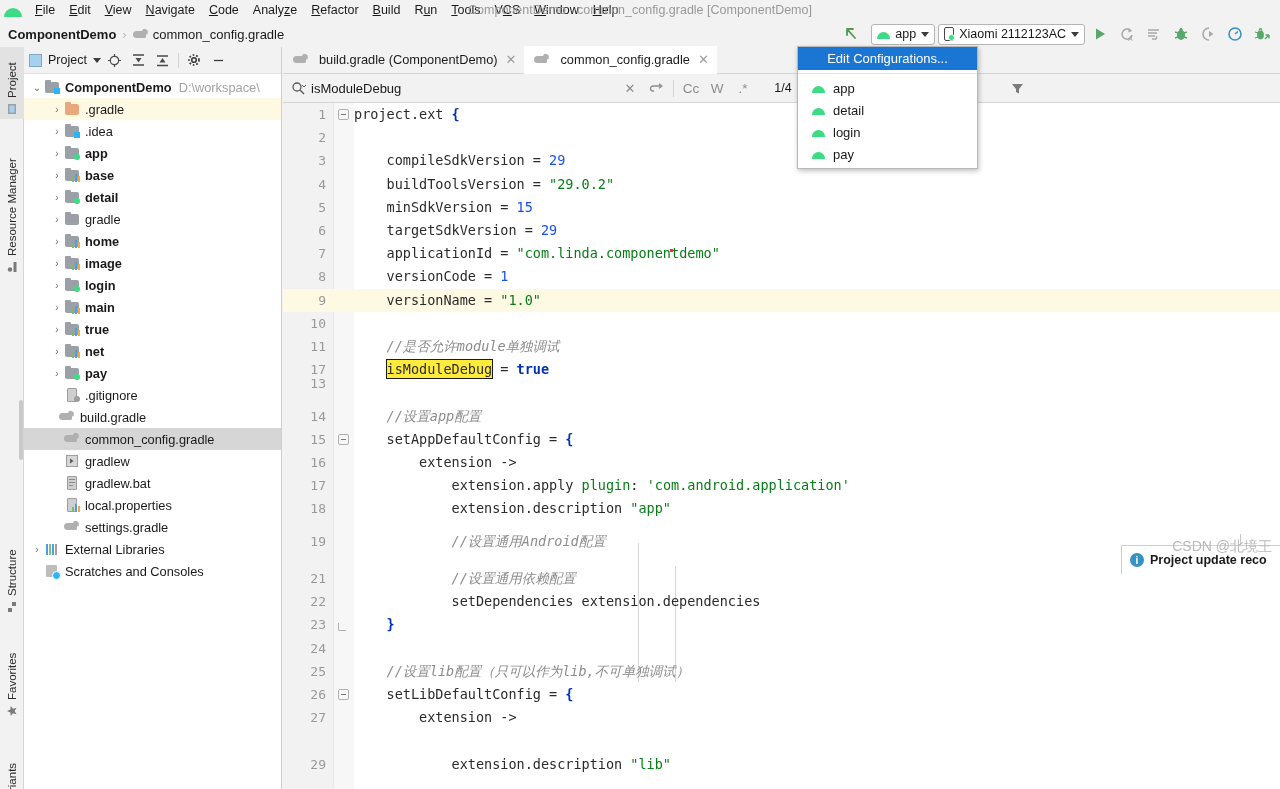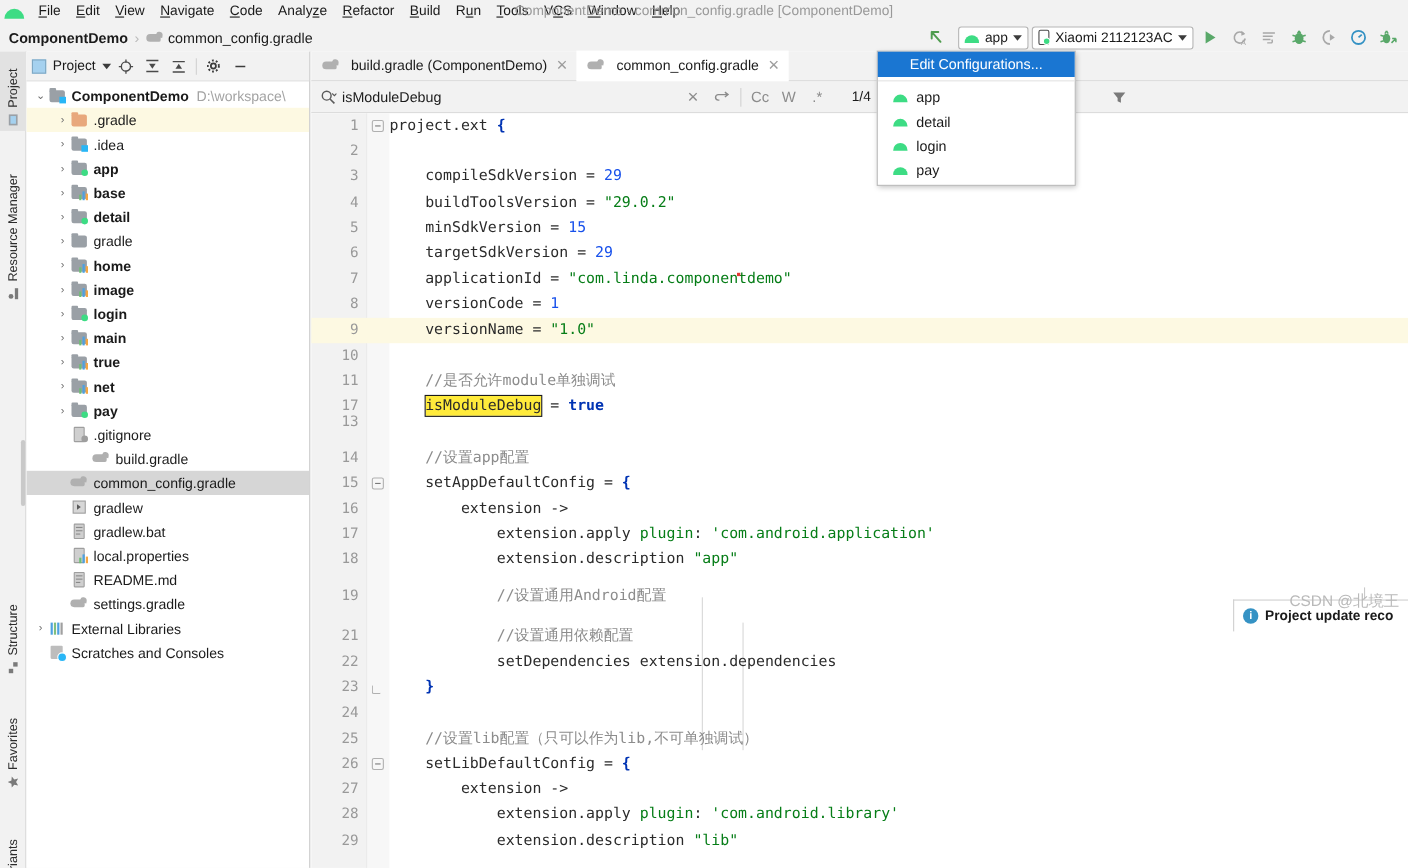--- a/index.html
+++ b/index.html
@@ -220,21 +220,21 @@
   }
   .cline.cur { background: #fdf9e2; }
   .lnum {
     position: absolute; left: 0; width: 43px; text-align: right;
     font-family: "DejaVu Sans Mono", monospace; font-size: 13px; color: #999;
   }
   .ctext { position: absolute; left: 71px; right: 0; }
   .k { color: #0033b3; font-weight: bold; }
   .num { color: #1750eb; }
   .str { color: #067d17; }
-  .cmt { color: #8c8c8c; }
+  .cmt { color: #8c8c8c; font-style: italic; }
   .hit { background: #ffeb3b; outline: 1px solid #1a1a1a; padding: 1px 0; }
   .indent-guide { position: absolute; width: 1px; background: #d8d8d8; }
   .fold-mark {
     position: absolute; left: 55px; width: 11px; height: 11px; border: 1px solid #b0b0b0;
     border-radius: 2px; background: #f7f7f7;
   }
   .fold-mark::after { content:""; position:absolute; left:2px; top:4px; width:5px; height:1px;
                       background:#7a7a7a; }
   .fold-mark.end { border-top: none; border-right: none; background: transparent; height: 8px; }
   .fold-mark.end::after { display: none; }
@@ -577,21 +577,21 @@
         <span class="tlabel bold">pay</span>
       </div>
 
       <div class="trow" style="padding-left:40px">
         <span class="ficon">
             <i class="doc"></i>
             <i class="badge-blue" style="background:#9e9e9e;border-radius:50%"></i>
           </span>
         <span class="tlabel">.gitignore</span>
       </div>
-      <div class="trow" style="padding-left:60px">
+      <div class="trow" style="padding-left:35px">
         <span class="ficon">
             <span class="gradle-ico" style="position:absolute;left:0;top:2px"></span>
           </span>
         <span class="tlabel">build.gradle</span>
       </div>
       <div class="trow hl-gray" style="padding-left:40px">
         <span class="ficon">
             <span class="gradle-ico" style="position:absolute;left:0;top:2px"></span>
           </span>
         <span class="tlabel">common_config.gradle</span>
@@ -617,29 +617,20 @@
       <div class="trow" style="padding-left:40px">
         <span class="ficon">
             <i class="doc"></i>
             <i class="bars">
               <i></i>
               <i></i>
               <i></i>
             </i>
           </span>
         <span class="tlabel">local.properties</span>
-      </div>
-      <div class="trow" style="padding-left:40px">
-        <span class="ficon">
-            <i class="doc"></i>
-            <i class="ln" style="position:absolute;left:5px;top:4px;width:6px;height:1px;background:#8a8a8a"></i>
-            <i class="ln" style="position:absolute;left:5px;top:7px;width:6px;height:1px;background:#8a8a8a"></i>
-            <i class="ln" style="position:absolute;left:5px;top:10px;width:4px;height:1px;background:#8a8a8a"></i>
-          </span>
-        <span class="tlabel">README.md</span>
       </div>
       <div class="trow" style="padding-left:40px">
         <span class="ficon">
             <span class="gradle-ico" style="position:absolute;left:0;top:2px"></span>
           </span>
         <span class="tlabel">settings.gradle</span>
       </div>
       <div class="trow" style="padding-left:6px">
         <span class="tarrow">›</span>
         <span class="ficon">
@@ -746,21 +737,20 @@
         <div class="cline" style="top:371.2px"><span class="lnum">17</span><span class="ctext">            extension.apply <span class="str" style="color:#067d17">plugin</span>: <span class="str">'com.android.application'</span></span></div>
         <div class="cline" style="top:394.4px"><span class="lnum">18</span><span class="ctext">            extension.description <span class="str">"app"</span></span></div>
         <div class="cline" style="top:427px"><span class="lnum">19</span><span class="ctext"><span class="cmt">            //设置通用Android配置</span></span></div>
         <div class="cline" style="top:464px"><span class="lnum">21</span><span class="ctext"><span class="cmt">            //设置通用依赖配置</span></span></div>
         <div class="cline" style="top:487.2px"><span class="lnum">22</span><span class="ctext">            setDependencies extension.dependencies</span></div>
         <div class="cline" style="top:510.4px"><span class="lnum">23</span><span class="ctext">    <span class="k">}</span></span></div>
         <div class="cline" style="top:533.6px"><span class="lnum">24</span><span class="ctext"></span></div>
         <div class="cline" style="top:556.8px"><span class="lnum">25</span><span class="ctext"><span class="cmt">    //设置lib配置（只可以作为lib,不可单独调试）</span></span></div>
         <div class="cline" style="top:580px"><span class="lnum">26</span><span class="ctext">    setLibDefaultConfig = <span class="k">{</span></span></div>
         <div class="cline" style="top:603.2px"><span class="lnum">27</span><span class="ctext">        extension -&gt;</span></div>
-        <div class="cline" style="top:626.4px"><span class="lnum">28</span><span class="ctext">            extension.apply <span class="str" style="color:#067d17">plugin</span>: <span class="str">'com.android.library'</span></span></div>
         <div class="cline" style="top:649.6px"><span class="lnum">29</span><span class="ctext">            extension.description <span class="str">"lib"</span></span></div>
       </div>
     </div>
   </div>
 
   <div class="run-menu">
     <div class="mi sel">
       <span>Edit Configurations...</span>
     </div>
     <div class="sep"></div>

